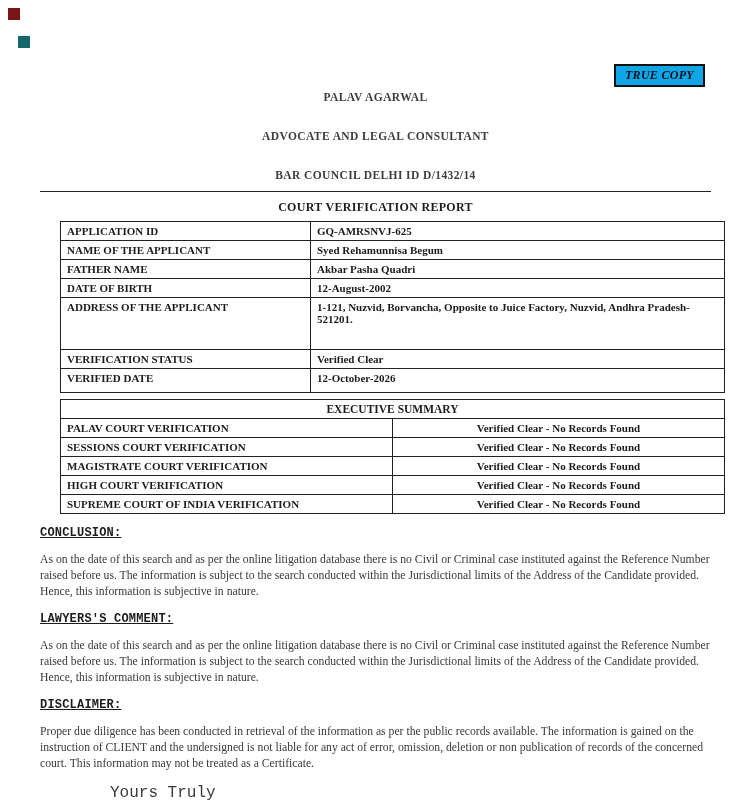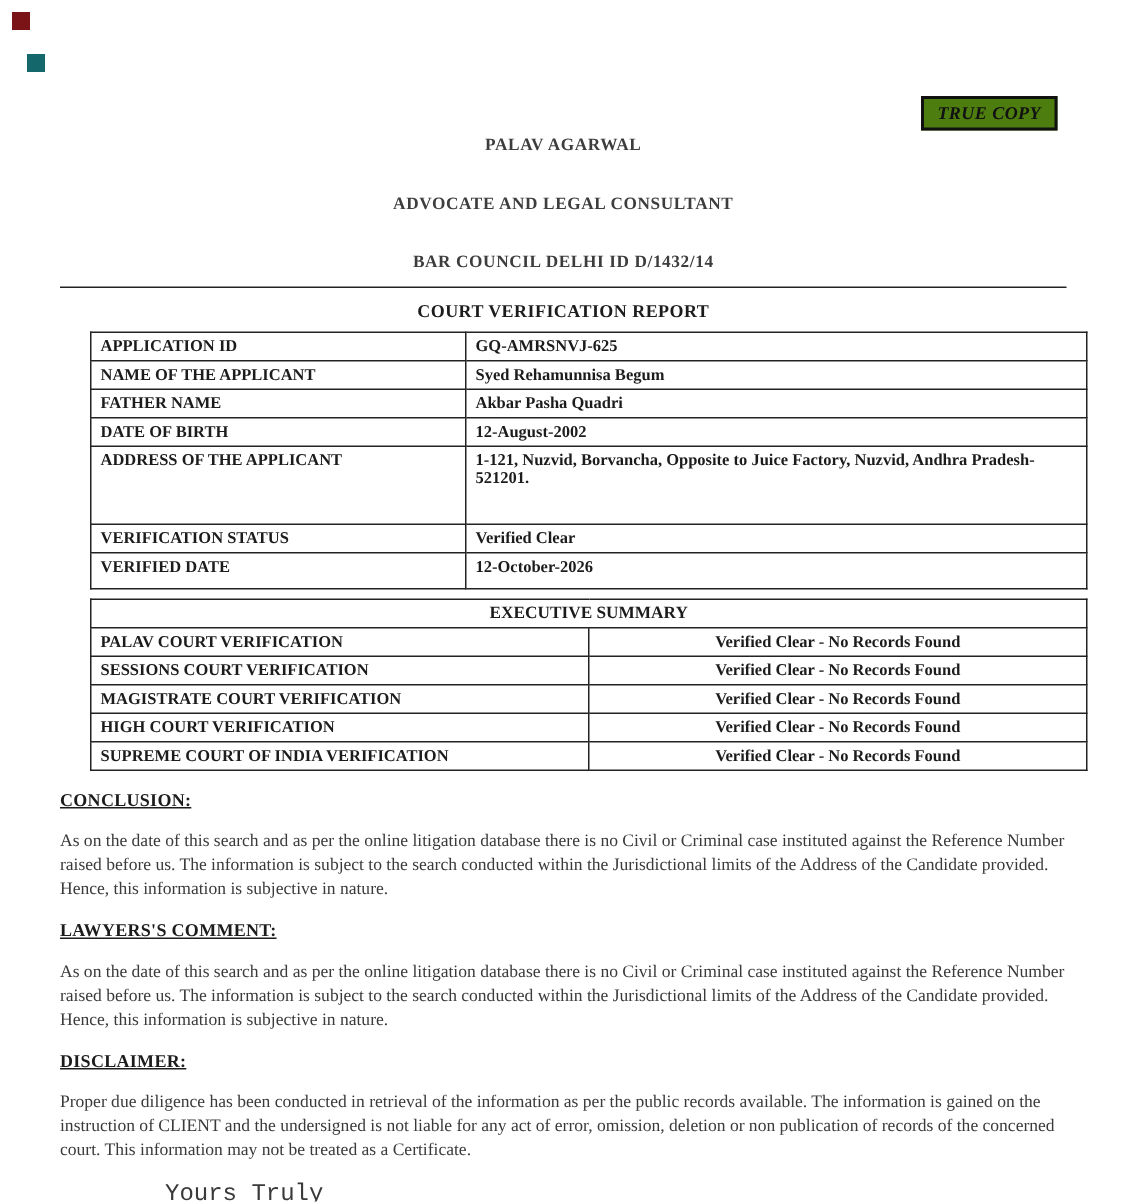--- a/index.html
+++ b/index.html
@@ -17,21 +17,21 @@
 
   .page { position: relative; width: 751px; height: 801px; padding-top: 66px; }
 
   .letterhead { text-align: center; line-height: 15px; }
   .letterhead .lh-line { font-weight: bold; font-size: 11.5px; letter-spacing: 0.4px; color: #3d3d3d; margin-top: 24px; }
 
   .true-copy {
     position: absolute; top: 64px; right: 46px;
     border: 2px solid #111; padding: 2px 9px;
     font-weight: bold; font-style: italic; font-size: 12px;
-    color: #111; background: #4d7c0f; letter-spacing: 0.3px;
+    color: #111; background: #0ea5e9; letter-spacing: 0.3px;
   }
 
   .rule { border-top: 1.6px solid #222; margin: 8px 40px 0 40px; }
 
   .report-title {
     text-align: center; font-weight: bold; font-size: 12px;
     margin-top: 8px; letter-spacing: 0.3px; color: #1c1c1c;
   }
 
   table { border-collapse: collapse; margin: 6px 0 0 60px; width: 665px; table-layout: fixed; }
@@ -40,21 +40,21 @@
   tr.tall td { height: 52px; }
   tr.spaced td { height: 24px; }
 
   .summary-table { margin-top: 6px; }
   .summary-table td.hdr { text-align: center; font-size: 11.5px; }
   .summary-table td.val { text-align: center; }
 
   .section { margin: 0 40px; }
   .section .sec-heading {
     font-weight: bold; font-size: 12px; text-decoration: underline;
-    margin-top: 12px; color: #1c1c1c; letter-spacing: 0.2px;
+    margin-top: 12px; color: #1c1c1c; letter-spacing: 0.2px; font-family: Liberation Mono, monospace;
   }
   .section .sec-body { font-size: 11.7px; line-height: 16px; margin-top: 12px; color: #3a3a3a; width: 670px; }
 
   .closing { margin: 12px 0 0 110px; font-size: 16px; color: #3a3a3a; font-family: Liberation Mono, monospace; }
   .signature { margin: 4px 0 0 92px; }
   .sig-name { margin: 2px 0 0 84px; font-size: 17px; color: #3a3a3a; }
   .sig-barid { margin: 2px 0 0 62px; font-size: 13px; font-weight: bold; color: #2e74b6; letter-spacing: 0.2px; }
 </style>
 </head>
 <body>

